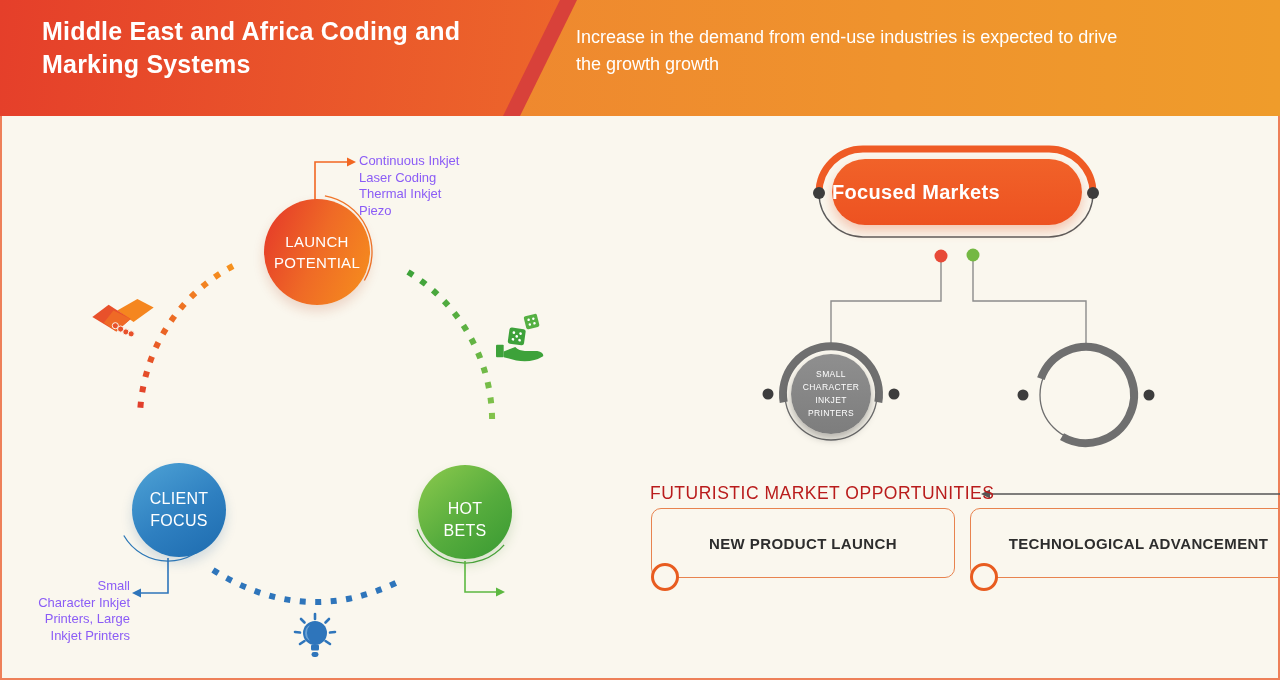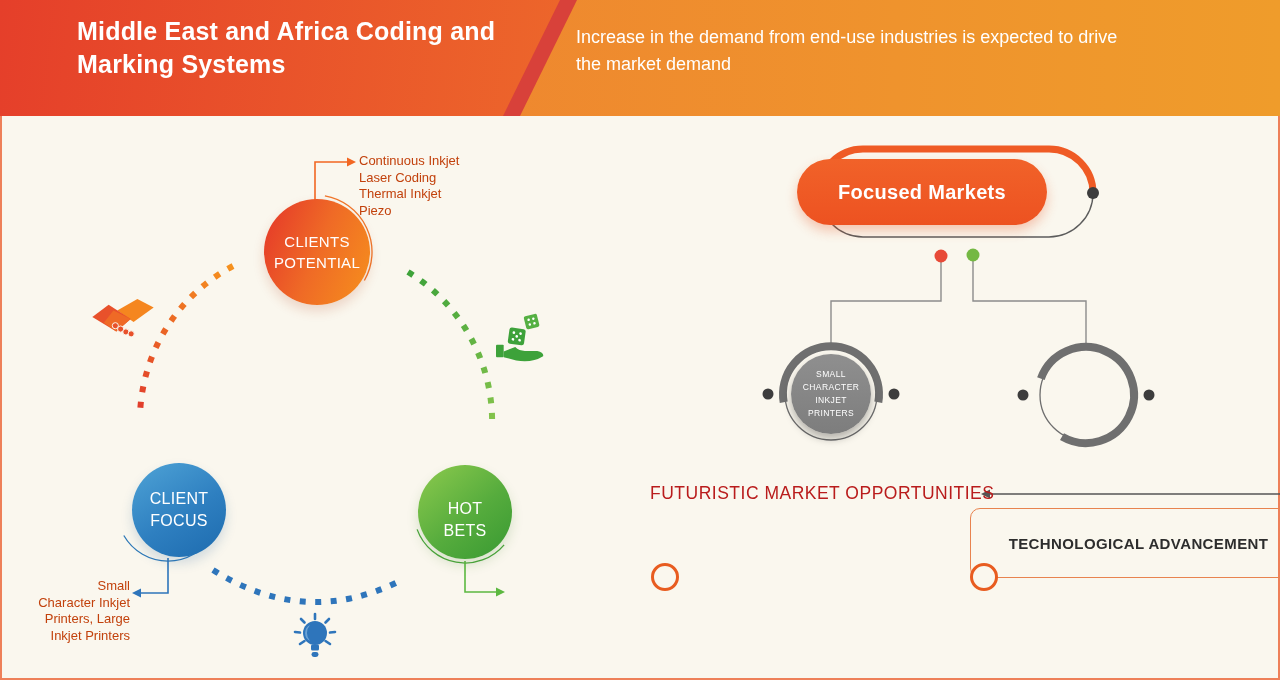--- a/index.html
+++ b/index.html
@@ -11,21 +11,21 @@
   
   .header{position:absolute;left:0;top:0;width:1280px;height:116px;
     background:linear-gradient(90deg,#ee7a31 0%,#ef932d 70%,#ef9c2b 100%);}
   .header-left{position:absolute;inset:0;
     clip-path:polygon(0 0,562px 0,505px 116px,0 116px);
     background:linear-gradient(97deg,#e53f2a 0%,#ee6d2b 52%,#f6a01d 100%);}
   .header-stripe{position:absolute;inset:0;
     clip-path:polygon(560px 0,577px 0,520px 116px,503px 116px);
     background:#d8413a;}
   .title{position:absolute;left:42px;top:15px;width:470px;color:#fff;
-    font-size:25px;font-weight:bold;line-height:1.3;letter-spacing:.2px;margin-left:35px;}
+    font-size:25px;font-weight:bold;line-height:1.3;letter-spacing:.2px;}
   .subtitle{position:absolute;left:576px;top:24px;width:566px;color:#fff;
     font-size:18px;font-weight:400;line-height:1.5;}
   
   .frame{position:absolute;left:0;top:116px;width:1280px;height:564px;
     box-sizing:border-box;border-left:2px solid #ee8059;
     border-right:2px solid #ee8059;border-bottom:2px solid #ee8059;}
   
   .overlay{position:absolute;left:0;top:0;width:1280px;height:680px;pointer-events:none;}
   
   .cycle-circle{position:absolute;border-radius:50%;display:flex;align-items:center;
@@ -36,29 +36,29 @@
   .c-potential .lbl{width:86px;}
   .c-focus{left:132px;top:463px;width:94px;height:94px;font-size:16px;line-height:1.35;
     background:linear-gradient(148deg,#4a9ed3 8%,#2e7fc0 55%,#1f6db0 95%);
     box-shadow:0 6px 12px rgba(30,90,150,.18);text-align:center;}
   .c-focus .lbl{width:70px;}
   .c-hotbets{left:418px;top:465px;width:94px;height:94px;font-size:16px;line-height:1.35;
     background:linear-gradient(140deg,#85c64b 8%,#56ac3d 55%,#3b9b33 95%);
     box-shadow:0 6px 12px rgba(60,130,40,.18);}
   .c-hotbets .lbl{width:58px;margin-top:16px;}
   
-  .note{position:absolute;font-size:13px;color:#c2410c;line-height:16.5px;
+  .note{position:absolute;font-size:13px;color:#8b5cf6;line-height:16.5px;
     white-space:pre-line;}
   .note-top{left:359px;top:153px;text-align:left;}
   .note-left{left:12px;top:578px;width:118px;text-align:right;}
   .note-right{left:505px;top:578px;text-align:left;}
   
-  .pill{position:absolute;left:797px;top:159px;width:250px;height:66px;border-radius:33px;
+  .pill{position:absolute;left:832px;top:159px;width:250px;height:66px;border-radius:33px;
     background:linear-gradient(180deg,#f16229,#ed5221);display:flex;align-items:center;
-    justify-content:center;color:#fff;font-size:20px;font-weight:bold;letter-spacing:.3px;
+    color:#fff;font-size:20px;font-weight:bold;letter-spacing:.3px;
     box-shadow:0 6px 12px rgba(233,84,32,.30);}
   .market-node{position:absolute;width:80px;height:80px;border-radius:50%;
     background:linear-gradient(180deg,#8f8f8f,#7d7d7d);color:#fff;display:flex;
     align-items:center;justify-content:flex-end;text-align:center;font-size:8.5px;
     line-height:1.55;letter-spacing:.4px;white-space:pre-line;
     box-shadow:0 5px 9px rgba(0,0,0,.28);}
   .node-small{left:791px;top:354px;}
   .node-large{left:1046px;top:355px;}
   
   .opp-heading{position:absolute;left:650px;top:483px;font-size:17.5px;color:#b91c1c;
@@ -77,21 +77,21 @@
 </style>
 </head>
 <body>
 
 <div class="stage">
 
   <div class="header">
     <div class="header-left"></div>
     <div class="header-stripe"></div>
     <div class="title">Middle East and Africa Coding and Marking Systems</div>
-    <div class="subtitle">Increase in the demand from end-use industries is expected to drive the market demand</div>
+    <div class="subtitle">Increase in the demand from end-use industries is expected to drive the growth growth</div>
   </div>
 
   <div class="frame"></div>
 
   <svg class="overlay" viewBox="0 0 1280 680">
     <defs>
       <linearGradient id="gOrangeArc" gradientUnits="userSpaceOnUse" x1="233" y1="266" x2="140" y2="415">
         <stop offset="0" stop-color="#f6921e"></stop>
           <stop offset="1" stop-color="#e03a2c"></stop>
       </linearGradient>
@@ -153,21 +153,21 @@
       <circle cx="1149" cy="395" r="5.5" fill="#3d3d3d"></circle>
     </g>
 
     <g>
       <line x1="1280" y1="494" x2="990" y2="494" stroke="#555" stroke-width="1.6"></line>
       <polygon points="990,489.5 981,494 990,498.5" fill="#555"></polygon>
     </g>
   </svg>
 
   <div class="cycle-circle c-potential">
-    <div class="lbl">CLIENTS POTENTIAL</div>
+    <div class="lbl">LAUNCH POTENTIAL</div>
   </div>
   <div class="cycle-circle c-focus">
     <div class="lbl">CLIENT FOCUS</div>
   </div>
   <div class="cycle-circle c-hotbets">
     <div class="lbl">HOT BETS</div>
   </div>
 
   <div class="note note-top">Continuous Inkjet
 Laser Coding
@@ -232,19 +232,22 @@
 
   <div class="pill">
     <span>Focused Markets</span>
   </div>
   <div class="market-node node-small">
     <span>SMALL CHARACTER
 INKJET PRINTERS</span>
   </div>
 
   <div class="opp-heading">FUTURISTIC MARKET OPPORTUNITIES</div>
+  <div class="opp-box opp-box1">
+    <span>NEW PRODUCT LAUNCH</span>
+  </div>
   <div class="opp-box opp-box2">
     <span>TECHNOLOGICAL ADVANCEMENT</span>
   </div>
   <div class="box-ring ring1"></div>
   <div class="box-ring ring2"></div>
 
 </div>
 
 </body></html>

